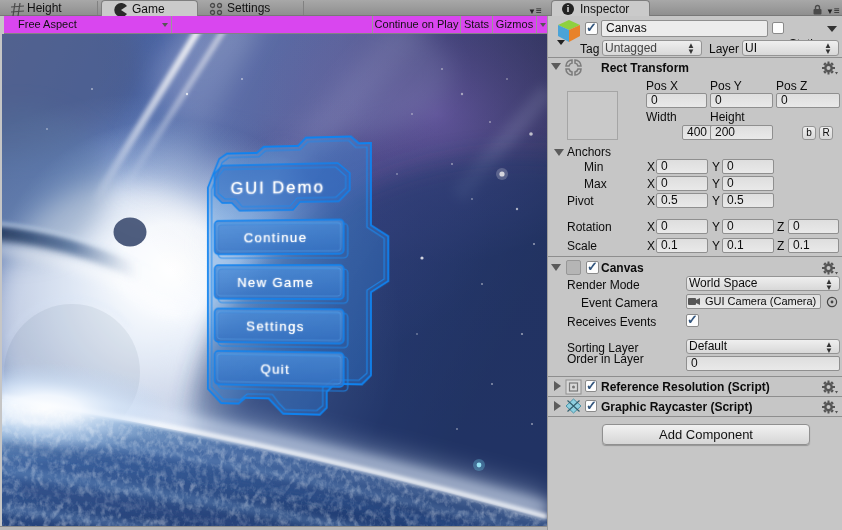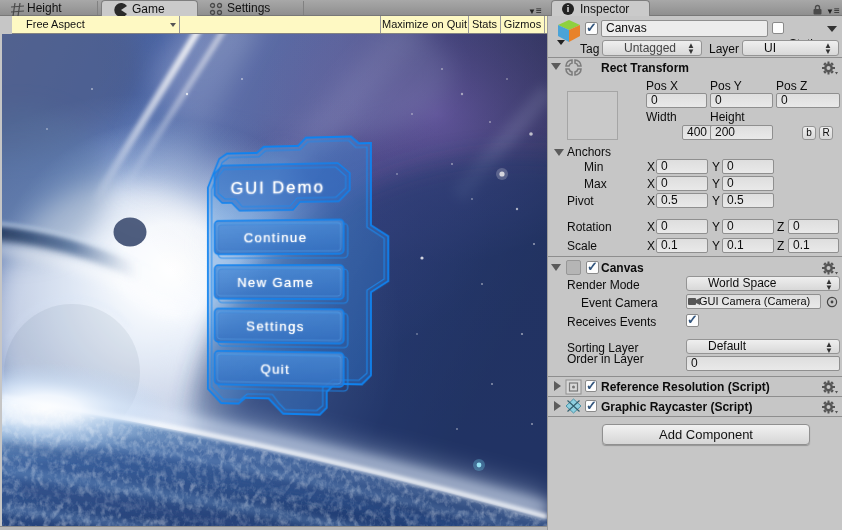--- a/index.html
+++ b/index.html
@@ -4,33 +4,33 @@
 *{margin:0;padding:0;box-sizing:border-box}
 html,body{width:842px;height:530px;overflow:hidden}
 body{font-family:"Liberation Sans",sans-serif;background:#c6c6c6;position:relative;color:#0c0c0c}
 .abs{position:absolute}
 
 #tabbar{left:0;top:0;width:842px;height:16px;background:linear-gradient(#a8a8a8,#8f8f8f);border-bottom:1px solid #787878}
 .tab{position:absolute;top:0;height:16px;font-size:12px;color:#111;display:flex;align-items:center}
 .tab.active{background:#cacaca;border-radius:4px 4px 0 0;border:1px solid #7e7e7e;border-bottom:none}
 .tabsep{position:absolute;top:1px;height:14px;width:1px;background:#818181}
 
-#toolbar{left:12px;top:16px;width:547px;height:18px;background:#fef9c3;border-bottom:1px solid #838383}
+#toolbar{left:4px;top:16px;width:547px;height:18px;background:#d946ef;border-bottom:1px solid #838383}
 #toolbar .btnsep{position:absolute;top:0;width:1px;height:17px;background:#999}
 .tbtext{position:absolute;top:0;height:17px;line-height:17px;font-size:11px;color:#111;text-align:center}
 
 #vp{left:2px;top:34px;width:545px;height:492px;overflow:hidden;background:#2a3c6e}
 #bstrip{left:0;top:526px;width:547px;height:4px;background:#b9b9b9;border-top:1px solid #8d8d8d}
 #divider{left:547px;top:16px;width:9px;height:514px;background:#b4b4b4;border-left:1px solid #9c9c9c}
 
 #insp{left:548px;top:16px;width:294px;height:514px;background:#c6c6c6}
 .lbl{position:absolute;font-size:12px;color:#0c0c0c;white-space:nowrap}
 .bold{font-weight:bold}
 .fld{position:absolute;background:linear-gradient(#dedede,#e9e9e9);border:1px solid #8f8f8f;border-radius:2px;font-size:12px;color:#0c0c0c;line-height:13px;padding-left:4px;white-space:nowrap;overflow:hidden}
-.drop{position:absolute;background:linear-gradient(#efefef,#d8d8d8);border:1px solid #949494;border-radius:3px;font-size:12px;color:#0c0c0c;padding-left:21px;white-space:nowrap}
+.drop{position:absolute;background:linear-gradient(#efefef,#d8d8d8);border:1px solid #949494;border-radius:3px;font-size:12px;color:#0c0c0c;padding-left:2px;white-space:nowrap}
 .cb{position:absolute;width:13px;height:13px;background:#fdfdfd;border:1px solid #8a8a8a;border-radius:2px}
 .cb.on::after{content:"✓";position:absolute;left:0px;top:-3px;font-size:13px;font-weight:bold;color:#33567e}
 .sep{position:absolute;left:548px;width:294px;height:1px;background:#8e8e8e}
 .fold{position:absolute;width:0;height:0}
 .fold.open{border-left:5px solid transparent;border-right:5px solid transparent;border-top:7px solid #5b5b5b}
 .fold.closed{border-top:5px solid transparent;border-bottom:5px solid transparent;border-left:7px solid #5b5b5b}
 .updn{position:absolute;font-size:8px;color:#333;letter-spacing:0;line-height:6px;text-align:center}
 </style></head>
 <body>
 <svg width="0" height="0" style="position:absolute">
@@ -92,21 +92,21 @@
     <rect x="1.5" y="5" width="8" height="5.5" rx="1" fill="#4a4a4a"></rect>
     <path d="M3.5,5 V3.5 a2,2 0 0 1 4,0 V5" fill="none" stroke="#4a4a4a" stroke-width="1.4"></path>
   </svg>
 <div class="abs" style="left:826px;top:5px;font-size:8px;color:#222">▼<span style="font-size:10px;letter-spacing:-1px">≡</span></div>
 
 <div id="toolbar" class="abs">
   <div class="tbtext" style="left:14px;text-align:left">Free Aspect</div>
   <div class="abs" style="left:158px;top:7px;width:0;height:0;border-left:3.5px solid transparent;border-right:3.5px solid transparent;border-top:4.5px solid #555"></div>
     <div class="btnsep" style="left:167px"></div>
   <div class="btnsep" style="left:368px"></div>
-  <div class="tbtext" style="left:369px;width:87px">Maximize on Quit</div>
+  <div class="tbtext" style="left:369px;width:87px">Continue on Play</div>
   <div class="btnsep" style="left:456px"></div>
   <div class="tbtext" style="left:457px;width:31px">Stats</div>
   <div class="btnsep" style="left:488px"></div>
   <div class="tbtext" style="left:489px;width:43px">Gizmos</div>
   <div class="btnsep" style="left:532px"></div>
   <div class="abs" style="left:536px;top:7px;width:0;height:0;border-left:3.5px solid transparent;border-right:3.5px solid transparent;border-top:4px solid #555"></div>
 </div>
 
 <div id="vp" class="abs">
   <svg width="545" height="492" style="position:absolute;left:0;top:0">
@@ -393,21 +393,21 @@
 <div class="fold open" style="left:551px;top:264px"></div>
 <div class="abs" style="left:566px;top:260px;width:15px;height:15px;background:#b5b5b5;border:1px solid #979797;border-radius:2px"></div>
 <div class="cb on abs" style="left:586px;top:261px"></div>
 <div class="lbl bold" style="left:601px;top:261px">Canvas</div>
 <svg class="abs" style="left:822px;top:261px" width="16" height="14">
     <use href="#gearsym"></use>
   </svg>
 <div class="lbl" style="left:567px;top:278px">Render Mode</div>
 <div class="drop" style="left:686px;top:276px;width:154px;height:15px;line-height:13px">World Space<span class="updn" style="right:6px;top:2px">▲<br>▼</span></div>
 <div class="lbl" style="left:581px;top:296px">Event Camera</div>
-<div class="fld" style="left:686px;top:294px;width:135px;height:15px;padding-left:12px;font-size:11px;line-height:13px">GUI Camera (Camera)</div>
+<div class="fld" style="left:686px;top:294px;width:135px;height:15px;padding-left:18px;font-size:11px;line-height:13px">GUI Camera (Camera)</div>
 <svg class="abs" style="left:688px;top:297px" width="12" height="9">
     <rect x="0" y="1" width="8" height="7" rx="1" fill="#555"></rect>
     <polygon points="8,3 12,1 12,8 8,6" fill="#555"></polygon>
   </svg>
 <svg class="abs" style="left:826px;top:296px" width="12" height="12">
     <circle cx="6" cy="6" r="4.6" fill="none" stroke="#444" stroke-width="1.2"></circle>
     <circle cx="6" cy="6" r="1.4" fill="#444"></circle>
   </svg>
 <div class="lbl" style="left:567px;top:315px">Receives Events</div>
 <div class="cb on abs" style="left:686px;top:314px"></div>

